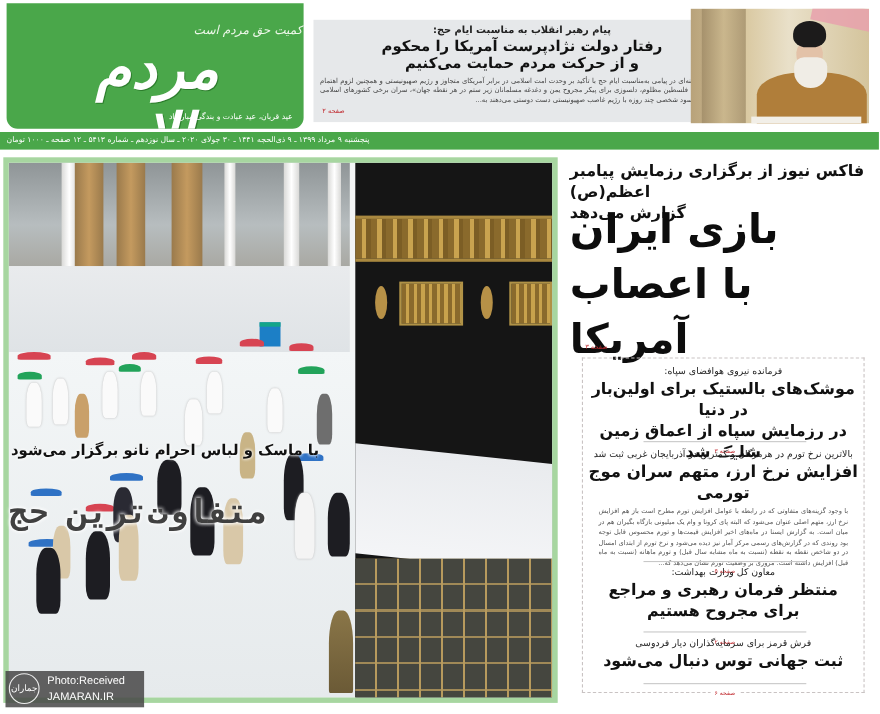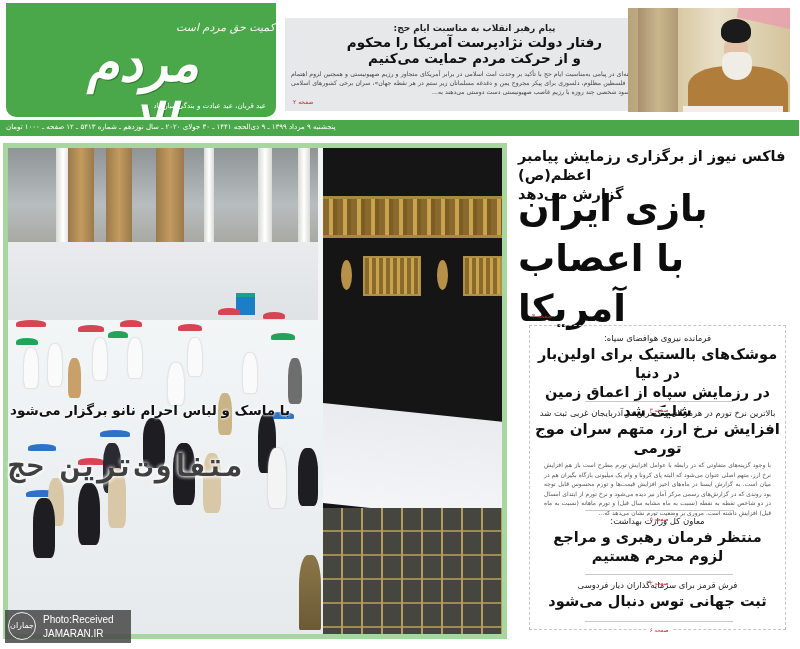--- a/index.html
+++ b/index.html
@@ -200,21 +200,21 @@
   <div class="item" style="top:81px;">
     <div class="it-kicker">بالاترین نرخ تورم در هرمزگان و کمترین در آذربایجان غربی ثبت شد</div>
     <div class="it-title2">افزایش نرخ ارز، متهم سران موج تورمی</div>
     <div class="it-body">با وجود گزینه‌های متفاوتی که در رابطه با عوامل افزایش تورم مطرح است باز هم افزایش نرخ ارز، متهم اصلی عنوان می‌شود که البته پای کرونا و وام یک میلیونی بازگاه بگیران هم در میان است. به گزارش ایسنا در ماه‌های اخیر افزایش قیمت‌ها و تورم محسوس قابل توجه بود روندی که در گزارش‌های رسمی مرکز آمار نیز دیده می‌شود و نرخ تورم از ابتدای امسال در دو شاخص نقطه به نقطه (نسبت به ماه مشابه سال قبل) و تورم ماهانه (نسبت به ماه قبل) افزایش داشته است. مروری بر وضعیت تورم نشان می‌دهد که...</div>
   </div>
   <div class="sep" style="top:180px;"><span>صفحه ۵</span></div>
 
   <div class="item" style="top:189px;">
     <div class="it-kicker">معاون کل وزارت بهداشت:</div>
     <div class="it-title">منتظر فرمان رهبری و مراجع</div>
-    <div class="it-title">لزوم محرم هستیم</div>
+    <div class="it-title">برای مجروح هستیم</div>
   </div>
   <div class="sep" style="top:244px;"><span>صفحه ۲</span></div>
 
   <div class="item" style="top:253px;">
     <div class="it-kicker">فرش قرمز برای سرمایه‌گذاران دیار فردوسی</div>
     <div class="it-title">ثبت جهانی توس دنبال می‌شود</div>
   </div>
   <div class="sep" style="top:291px;"><span>صفحه ۶</span></div>
 </div>
 

